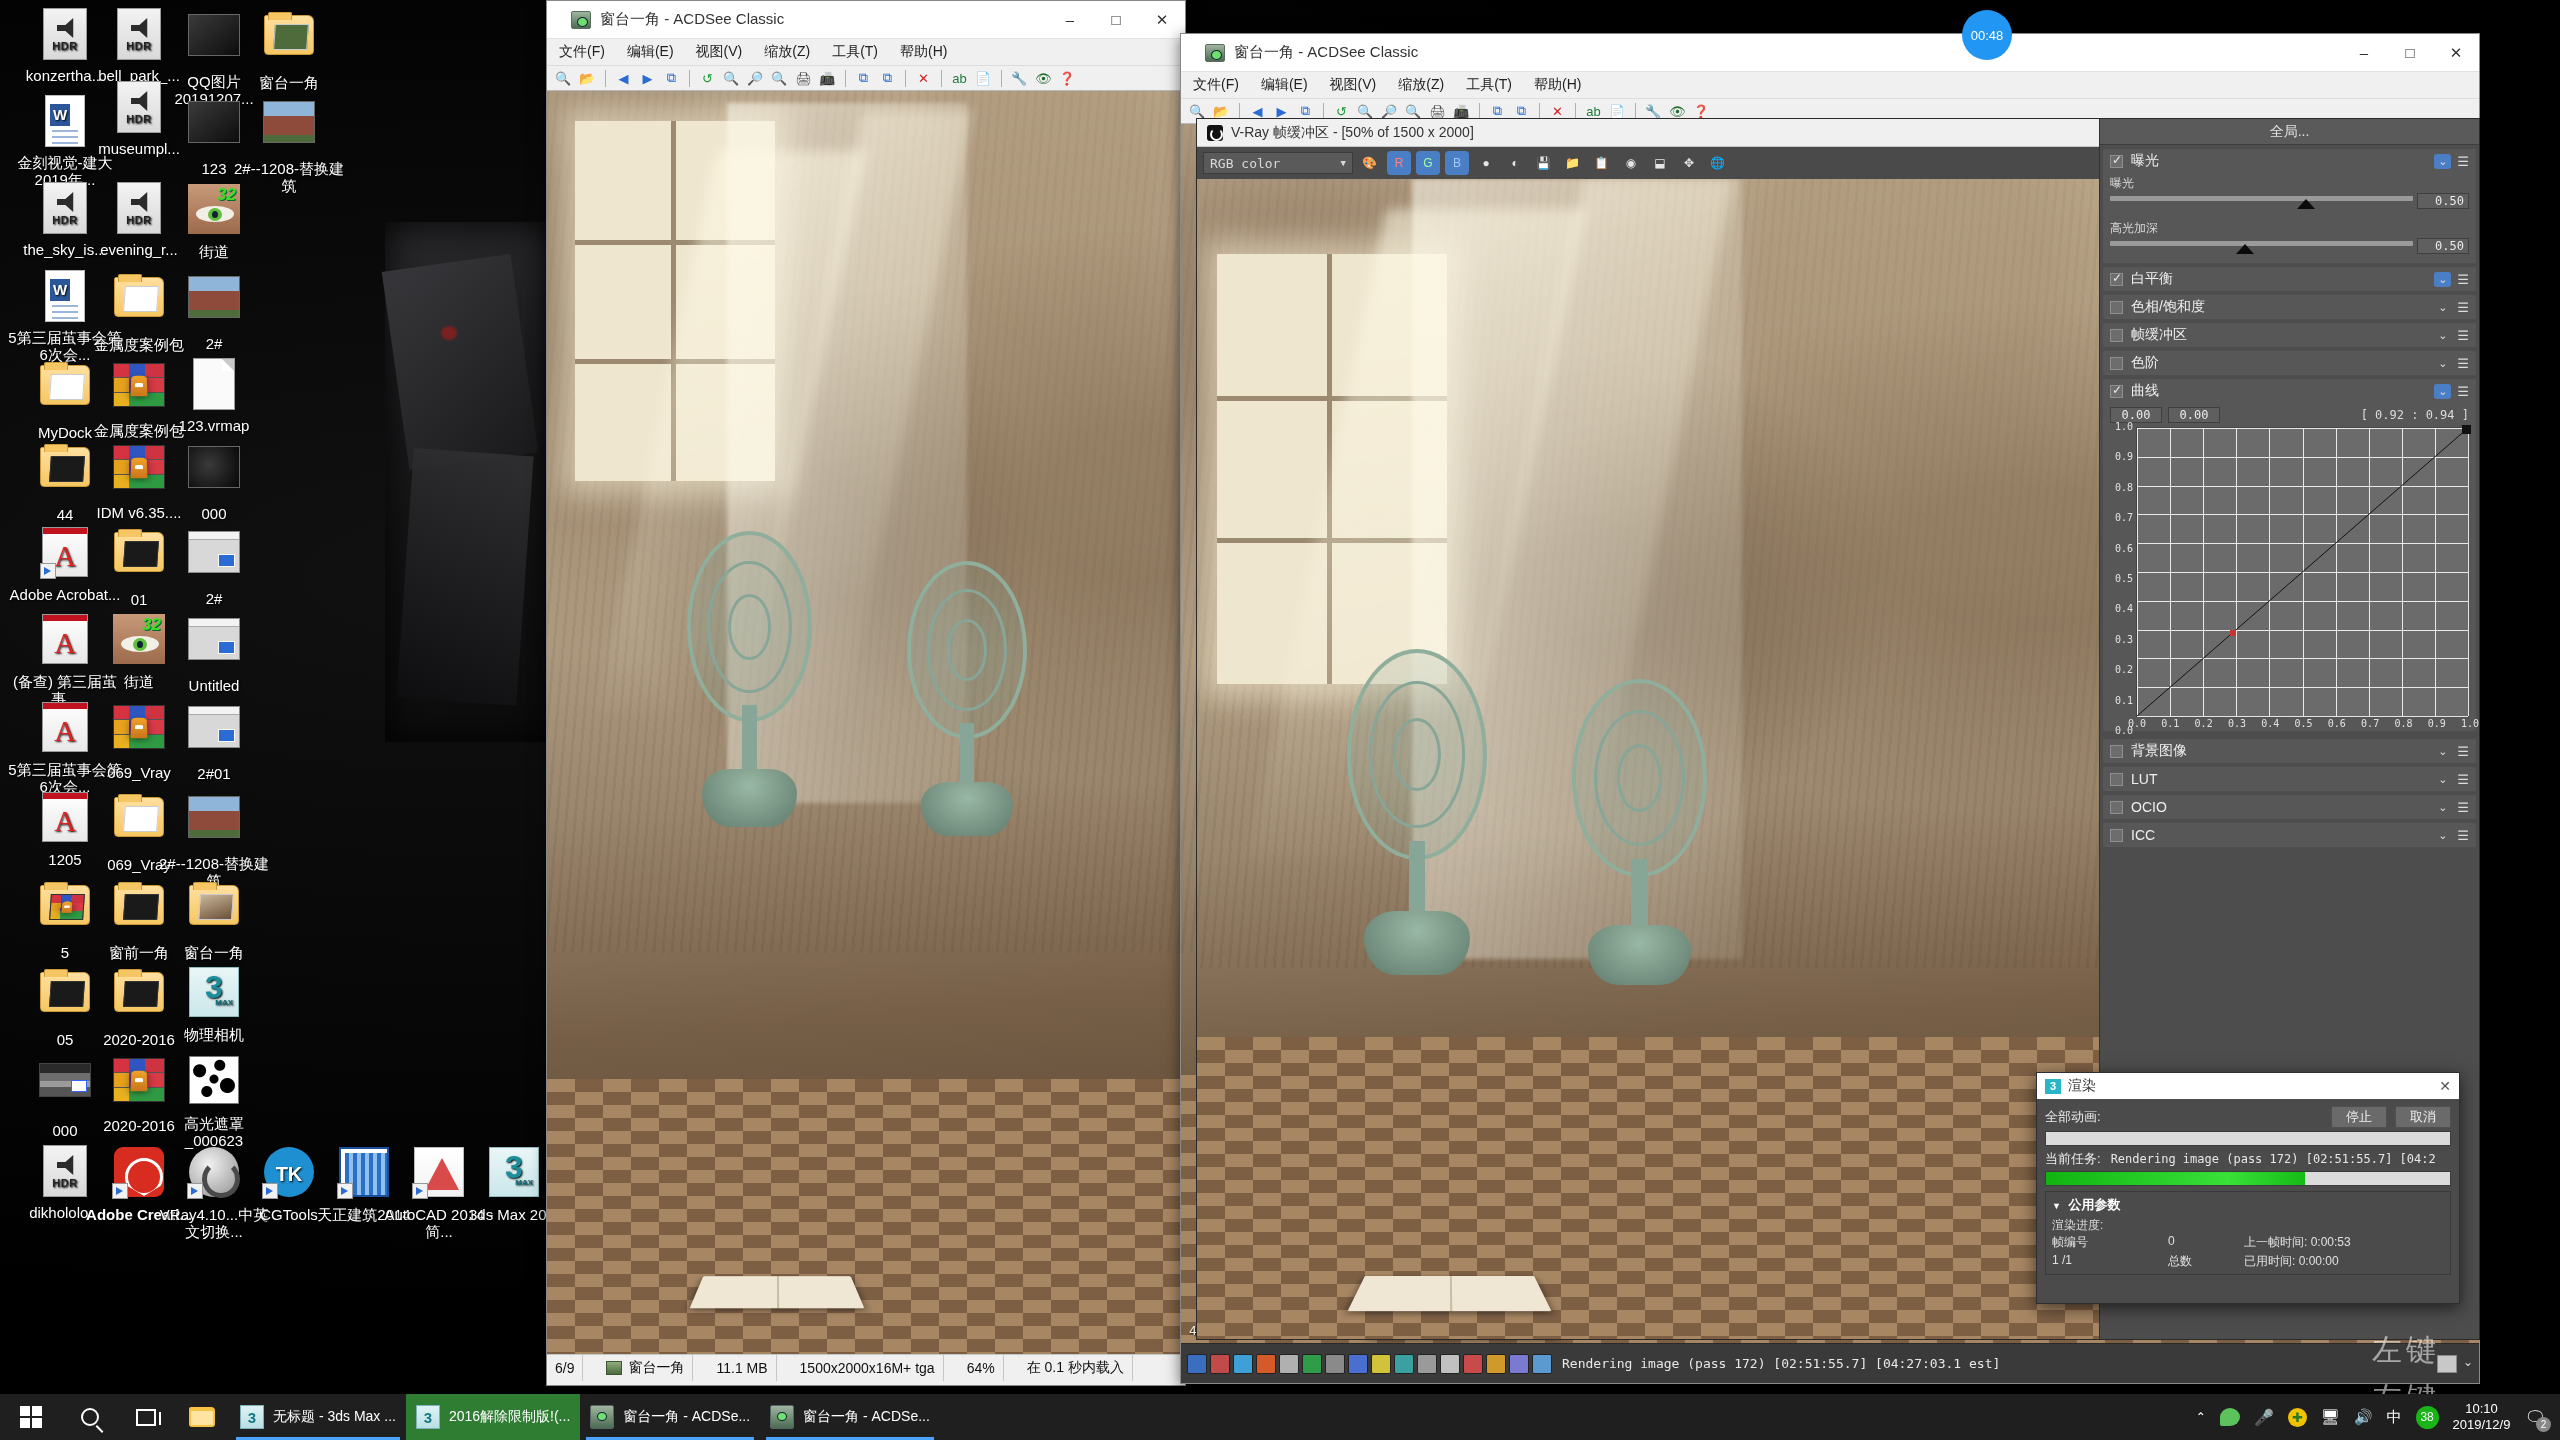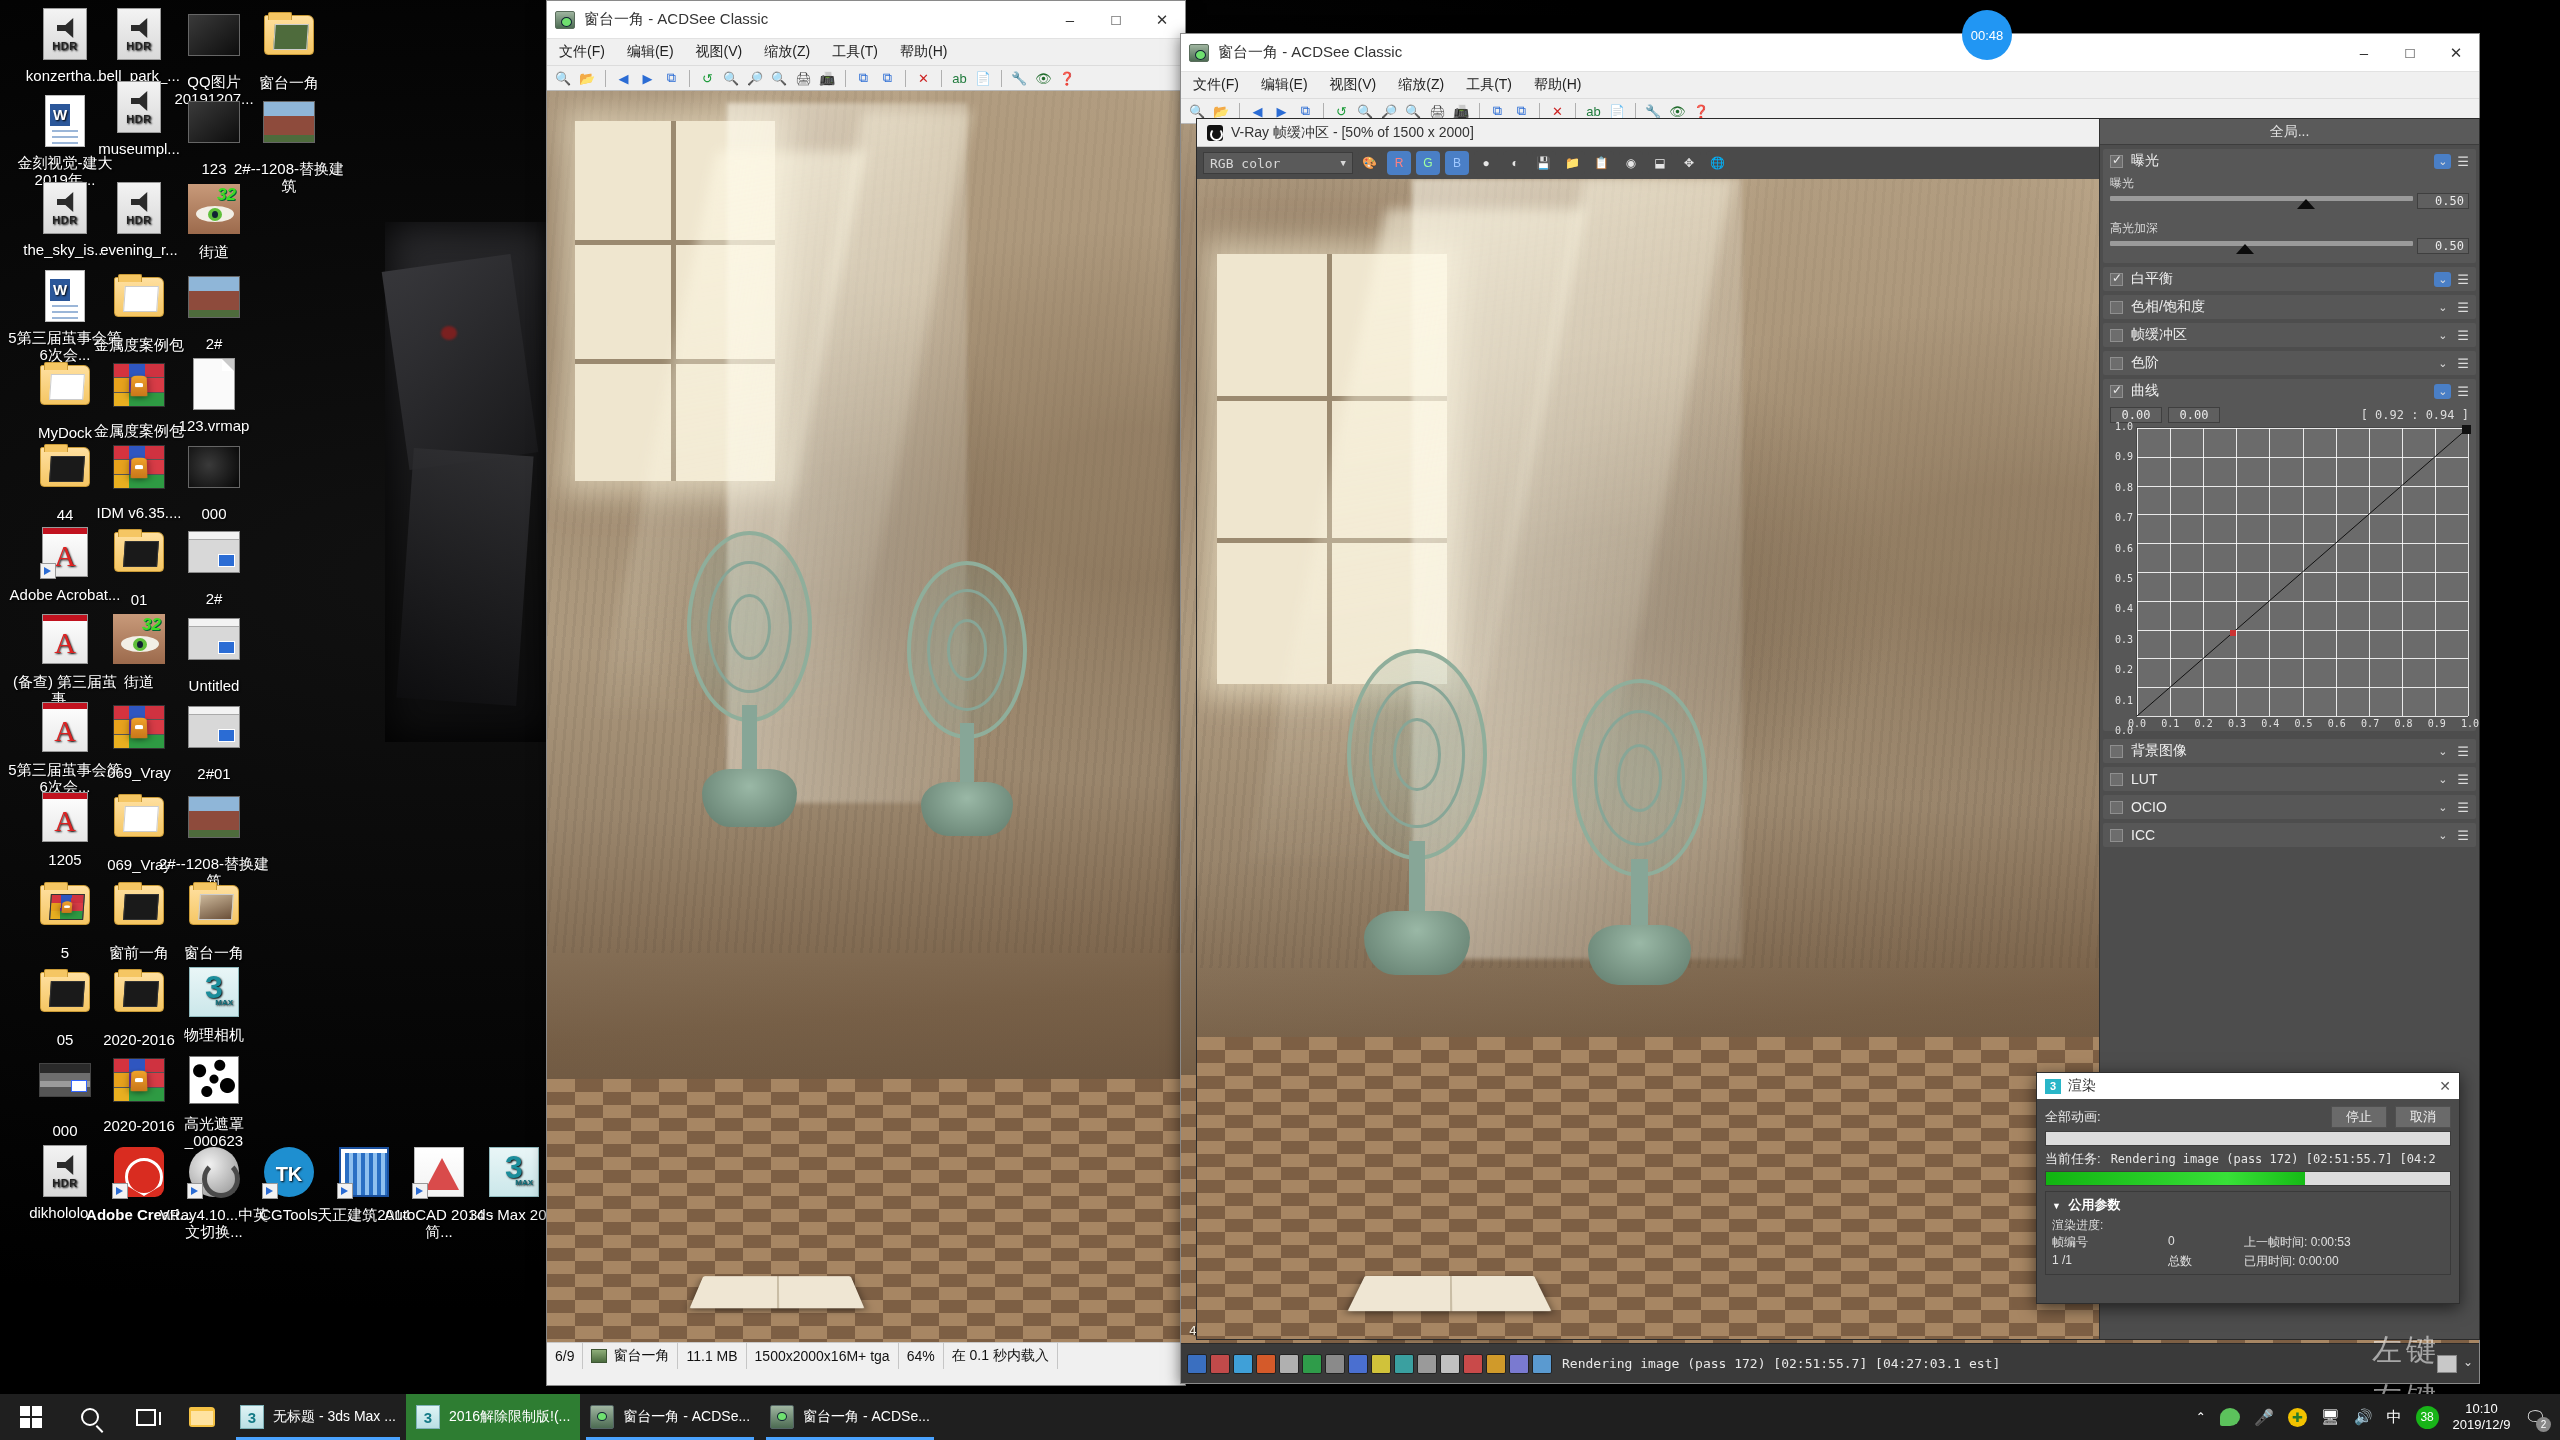--- a/index.html
+++ b/index.html
@@ -105,21 +105,21 @@
   .ic-grad .sq{position:absolute;right:3px;bottom:4px;width:16px;height:12px;background:#fff;border:1px solid #36f;}
   .shortcut-arrow{position:absolute;left:-2px;bottom:-2px;width:16px;height:16px;background:#f2f2f2;
      border:1px solid #999;}
   .shortcut-arrow:after{content:"";position:absolute;left:3px;top:3px;border-left:7px solid #2b6cd4;
      border-top:4px solid transparent;border-bottom:4px solid transparent;}
 
   
   .win { position:absolute; background:#f0f0f0; border:1px solid #8a8a8a;
          box-shadow:0 3px 14px rgba(0,0,0,.55); }
   .win-title { height:38px; display:flex; align-items:center; background:#fff;
-      border-bottom:1px solid #e2e2e2; padding-left:8px; }
+      border-bottom:1px solid #e2e2e2; padding-left:24px; }
   .win-title .tico{width:20px;height:18px;margin-right:9px;background:linear-gradient(180deg,#9fb5a0,#4c6b52);
       border:1px solid #5a6d5c;position:relative;border-radius:2px;}
   .win-title .tico:after{content:"";position:absolute;left:5px;top:5px;width:9px;height:8px;
       background:#6fe06f;border-radius:50%;border:1px solid #123;}
   .win-title .ttxt{font-size:15px;color:#333;white-space:nowrap;}
   .win-btns{margin-left:auto;display:flex;height:100%;}
   .win-btns div{width:46px;height:100%;display:flex;align-items:center;justify-content:center;
       color:#333;font-size:15px;}
   .menubar{height:26px;display:flex;align-items:center;gap:22px;padding:0 12px;background:#f0f0f0;
       font-size:14px;color:#222;}
@@ -742,21 +742,21 @@
       <div class="fan" style="left:360px;top:470px;width:120px;height:270px;">
         <div class="cage"></div>
           <div class="stem"></div>
           <div class="base"></div>
       </div>
       <div class="book" style="left:150px;top:1170px;width:160px;height:60px;"></div>
     </div>
     <div class="vr-overlay-txt" style="bottom:auto;top:1262px;">4.10.03 | 0h 0m 3.9s |</div>
   </div>
 
-  <div class="statusbar" style="position:absolute;left:0;right:0;bottom:16px;">
+  <div class="statusbar" style="position:absolute;left:0;right:0;bottom:4px;gap:15px;">
     <div class="cell">6/9</div>
     <div class="cell">
       <span style="display:inline-block;width:16px;height:14px;background:linear-gradient(180deg,#8fae7a,#4b6b3e);margin-right:6px;border:1px solid #3d5533;"></span>
       <span>窗台一角</span>
     </div>
     <div class="cell">11.1 MB</div>
     <div class="cell">1500x2000x16M+ tga</div>
     <div class="cell">64%</div>
     <div class="cell">在 0.1 秒内载入</div>
     <div class="cell" style="flex:1;border-right:none;"></div>

